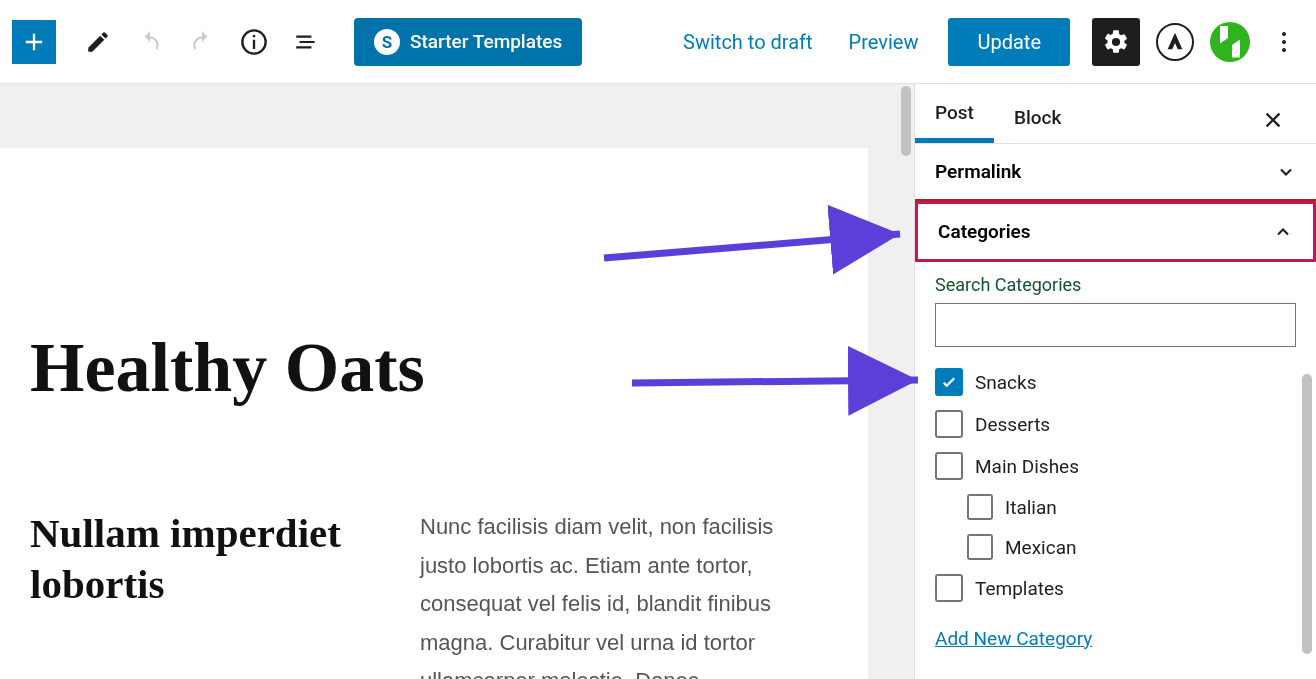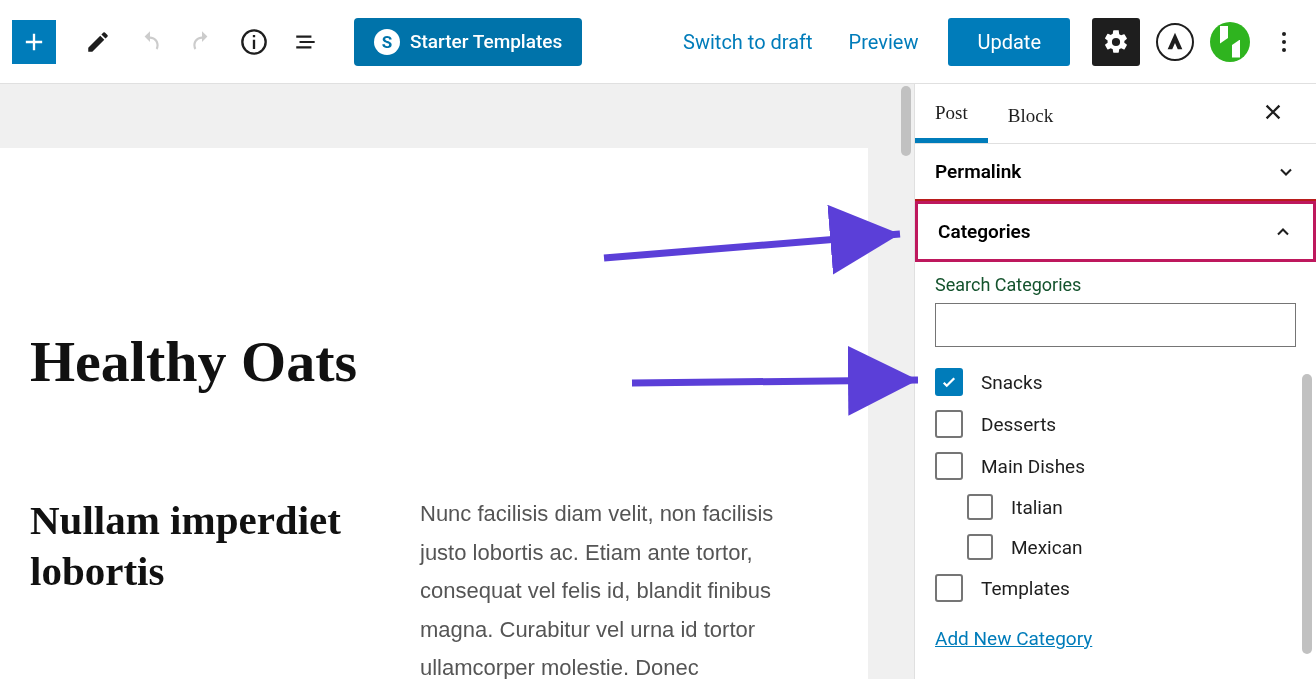--- a/index.html
+++ b/index.html
@@ -121,21 +121,21 @@
   }
   .page {
     background: #fff;
     margin: 64px 46px 0 0;
     height: 100%;
     padding: 180px 30px 0 30px;
     position: relative;
   }
   .title {
     font-family: Georgia, "Times New Roman", serif;
-    font-size: 58px; font-weight: 700; color: #111;
+    font-size: 70px; font-weight: 700; color: #111;
     margin-bottom: 100px;
   }
   .cols { display: flex; gap: 60px; }
   .subhead {
     font-family: Georgia, serif;
     font-size: 41px; font-weight: 700; color: #111;
     line-height: 1.25;
     width: 330px;
   }
   .para {
@@ -146,25 +146,24 @@
 
   
   .sidebar {
     width: 402px;
     border-left: 1px solid #e0e0e0;
     background: #fff;
     display: flex; flex-direction: column;
     position: relative;
   }
   .tabs {
-    display: flex; align-items: center;
+    display: flex; align-items: flex-end;
     border-bottom: 1px solid #e0e0e0;
     padding-right: 20px;
     height: 60px;
-    font-family: Liberation Serif, serif;
   }
   .tab {
     padding: 18px 20px 14px;
     font-size: 19px; font-weight: 500; color: #1e1e1e;
     cursor: pointer;
   }
   .tab.active { border-bottom: 5px solid #007cba; }
   .closex { margin-left: auto; cursor: pointer; padding: 8px 12px; }
   .panelrow {
     display: flex; align-items: center; justify-content: space-between;
@@ -183,21 +182,21 @@
     position: relative;
   }
   .searchlabel { font-size: 18px; color: #14532d; margin-bottom: 8px; }
   .searchinput {
     width: 100%; height: 44px;
     border: 1px solid #757575;
     padding: 6px 10px; font-size: 16px;
   }
   .catlist { margin-top: 14px; }
   .catrow {
-    display: flex; align-items: center; gap: 18px;
+    display: flex; align-items: center; gap: 12px;
     padding: 7px 0; cursor: pointer;
   }
   .catrow.indent { padding-left: 32px; text-align: center; }
   .catrow.indent .cbox { width: 26px; height: 26px; }
   .cbox {
     width: 28px; height: 28px; border: 2px solid #757575;
     border-radius: 3px; background: #fff;
     display: flex; align-items: center; justify-content: center;
   }
   .cbox.checked { background: #007cba; border-color: #007cba; }

